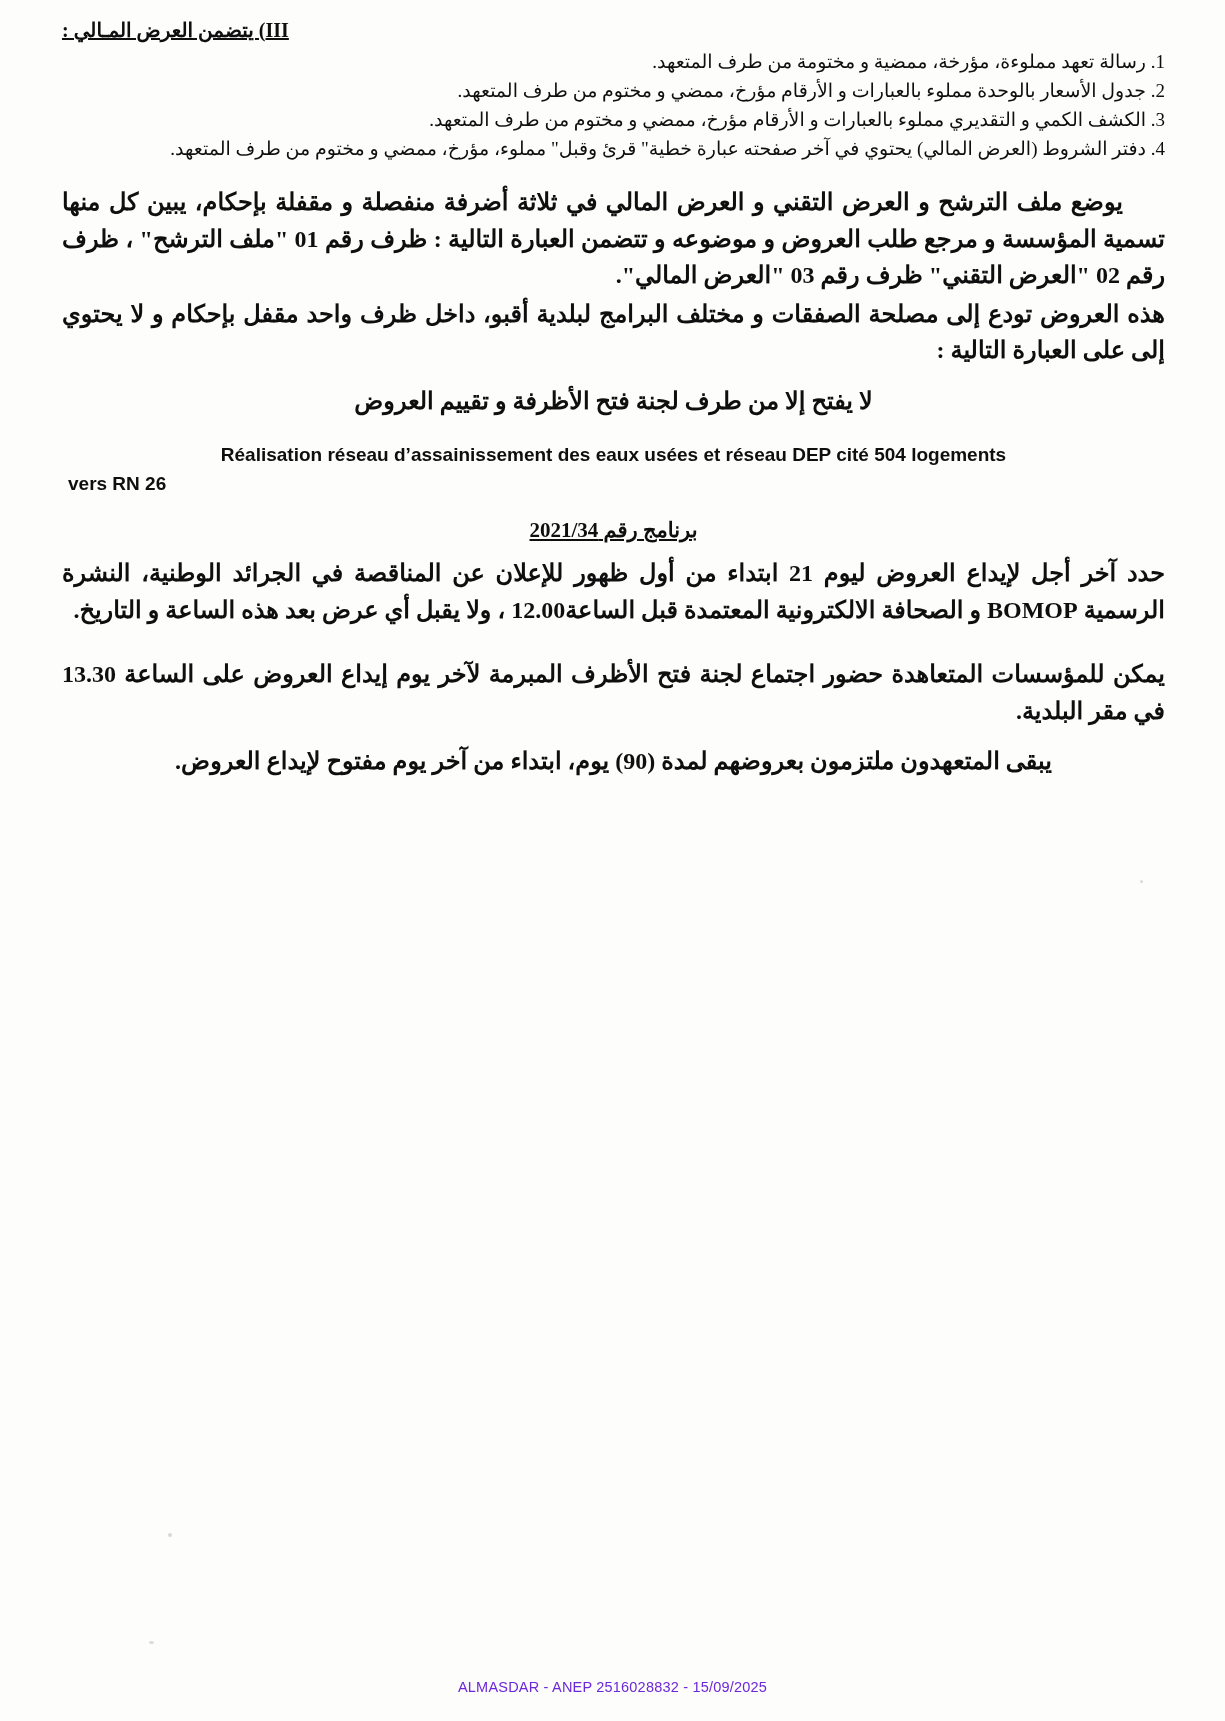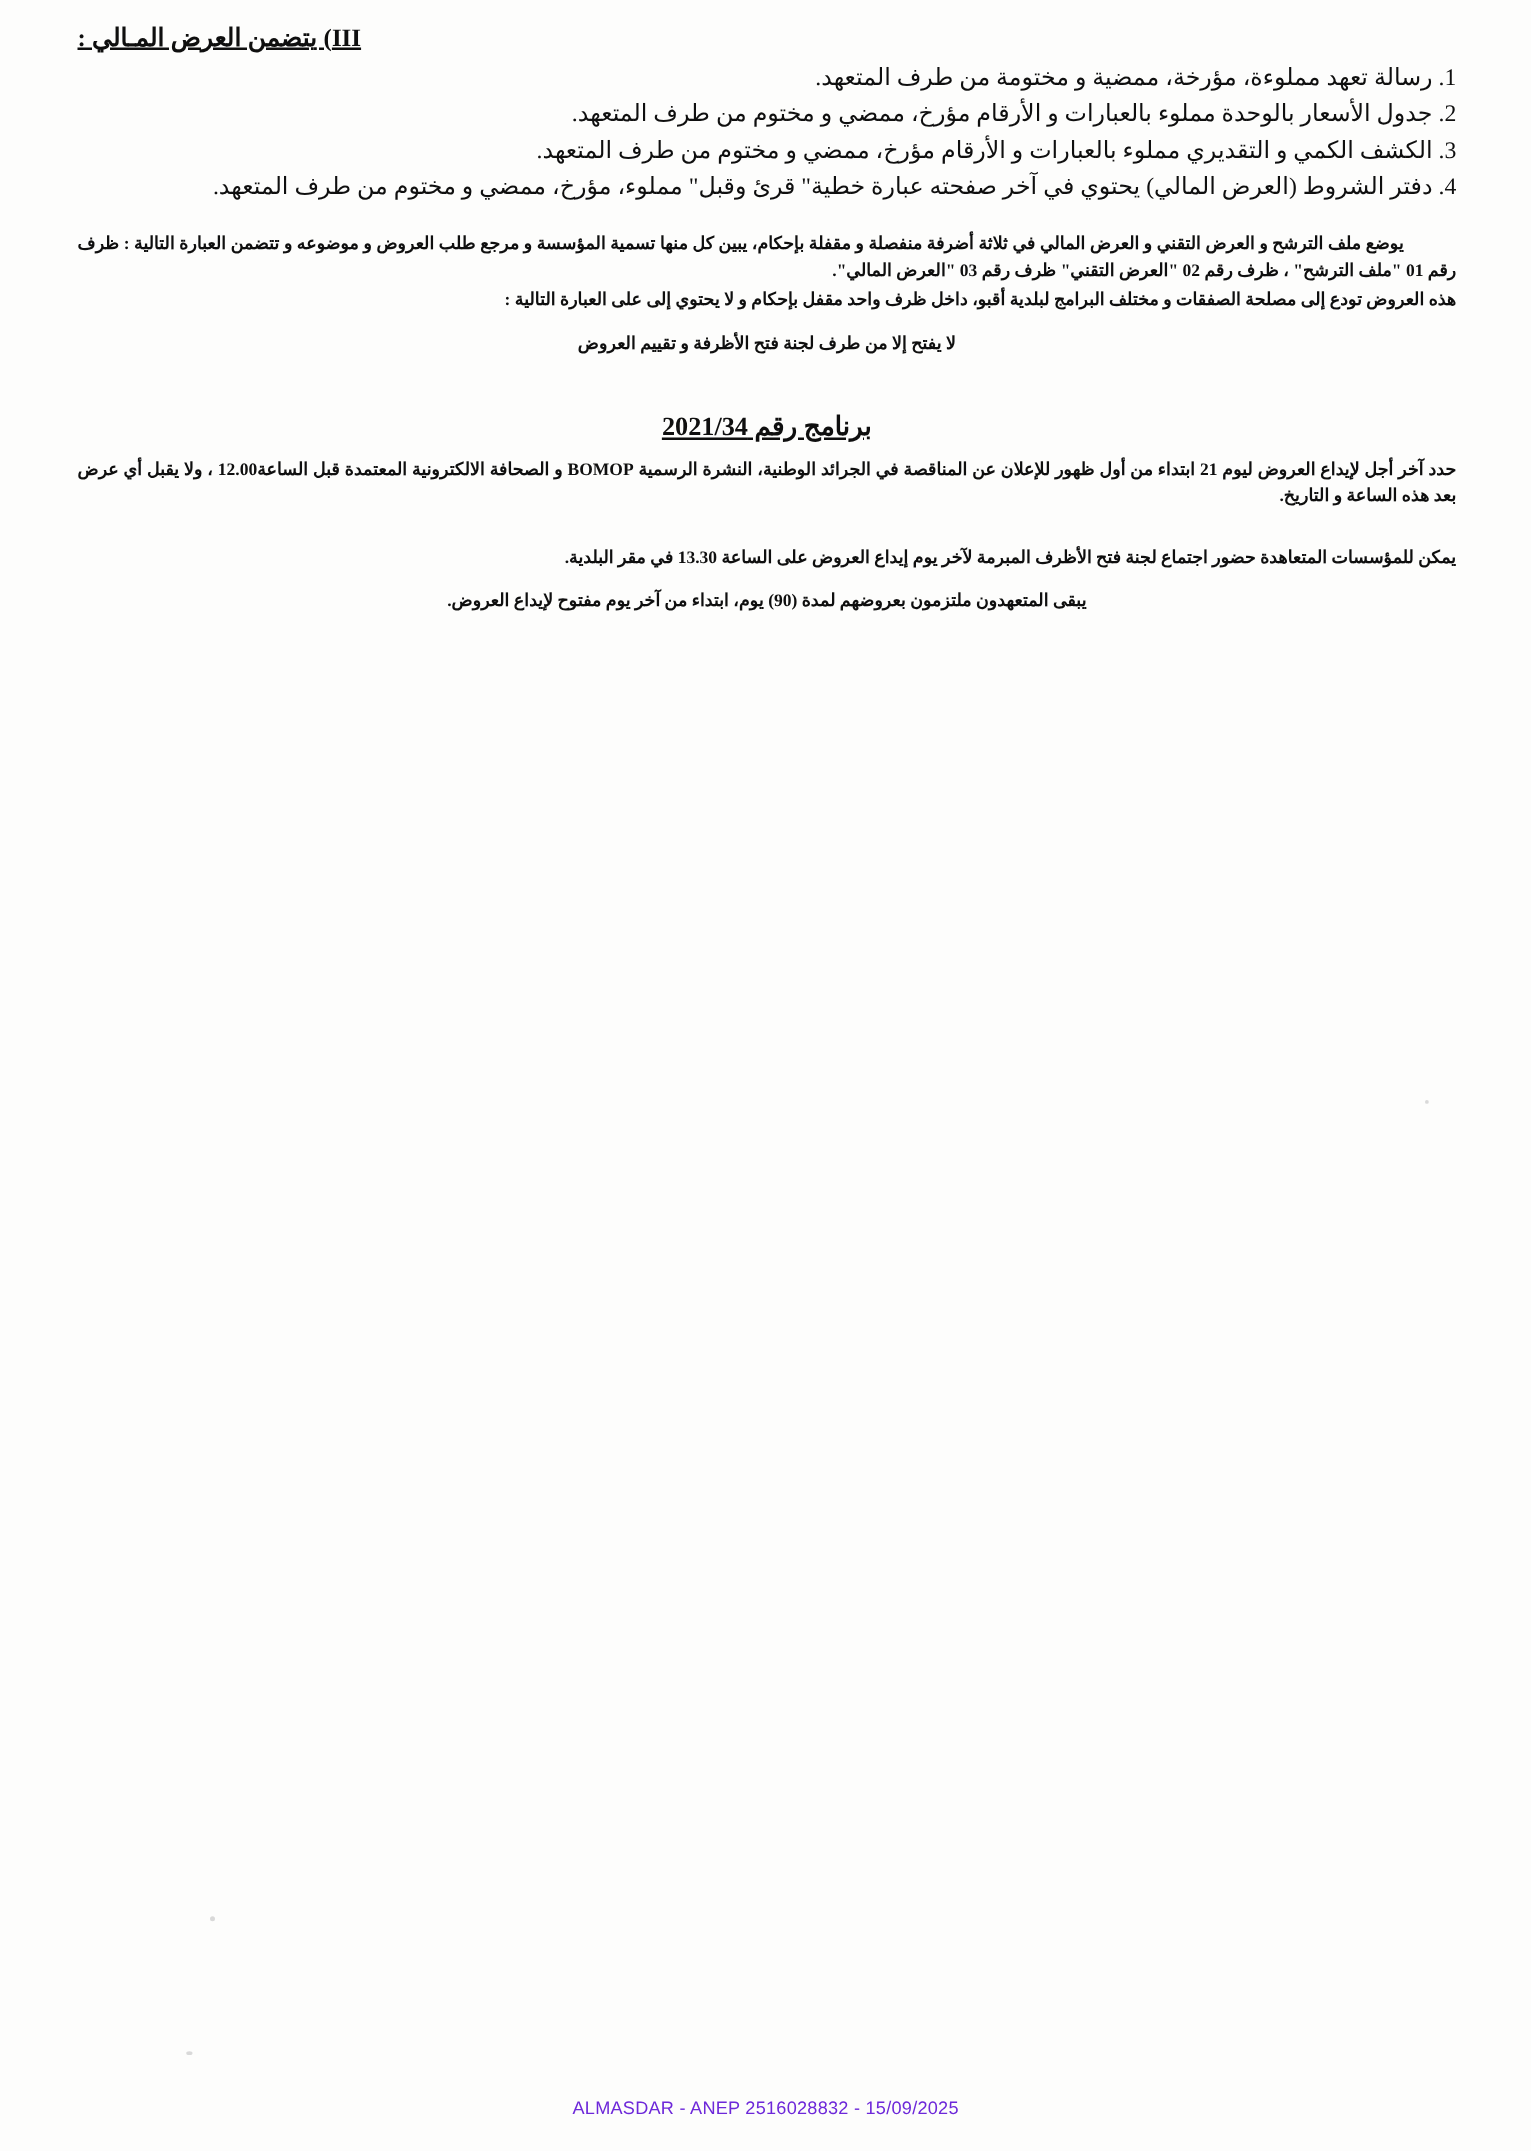--- a/index.html
+++ b/index.html
@@ -49,21 +49,21 @@
   ol.items li {
     font-size: 19px;
     font-weight: normal;
     line-height: 1.48;
     margin: 0 0 1px 0;
     text-align: right;
     direction: rtl;
   }
 
   p.para {
-    font-size: 14px;
+    font-size: 24px;
     font-weight: bold;
     line-height: 1.52;
     margin: 0 0 2px 0;
     text-align: justify;
     text-align-last: right;
     direction: rtl;
   }
   p.para.indent { text-indent: 42px; }
   p.center {
     text-align: center;
@@ -148,20 +148,24 @@
 
     <p class="para indent">يوضع ملف الترشح و العرض التقني و العرض المالي في ثلاثة أضرفة منفصلة و مقفلة بإحكام، يبين كل منها تسمية المؤسسة و مرجع طلب العروض و موضوعه و تتضمن العبارة التالية  : ظرف رقم 01 "ملف الترشح" ، ظرف رقم 02 "العرض التقني" ظرف رقم 03 "العرض المالي".</p>
     <p class="para">هذه العروض تودع إلى مصلحة الصفقات و مختلف البرامج لبلدية أقبو، داخل ظرف واحد مقفل بإحكام و لا يحتوي إلى على العبارة التالية :</p>
 
     <div class="gap-sm"></div>
 
     <p class="para center">لا يفتح إلا من طرف لجنة فتح الأظرفة و تقييم العروض</p>
 
     <div class="gap-md"></div>
 
+    <p class="title-fr">
+      <span>Réalisation réseau d’assainissement des eaux usées et réseau DEP cité 504 logements</span>
+      <span class="second">vers RN 26</span>
+    </p>
 
     <div class="gap-md"></div>
 
     <p class="prog">برنامج رقم 2021/34</p>
 
     <div class="gap-sm"></div>
 
     <p class="para">حدد آخر أجل لإيداع العروض ليوم 21 ابتداء من أول ظهور للإعلان عن المناقصة في الجرائد الوطنية، النشرة الرسمية BOMOP و الصحافة الالكترونية المعتمدة قبل الساعة12.00 ، ولا يقبل أي عرض بعد هذه الساعة و التاريخ.</p>
 
     <div class="gap-lg"></div>

